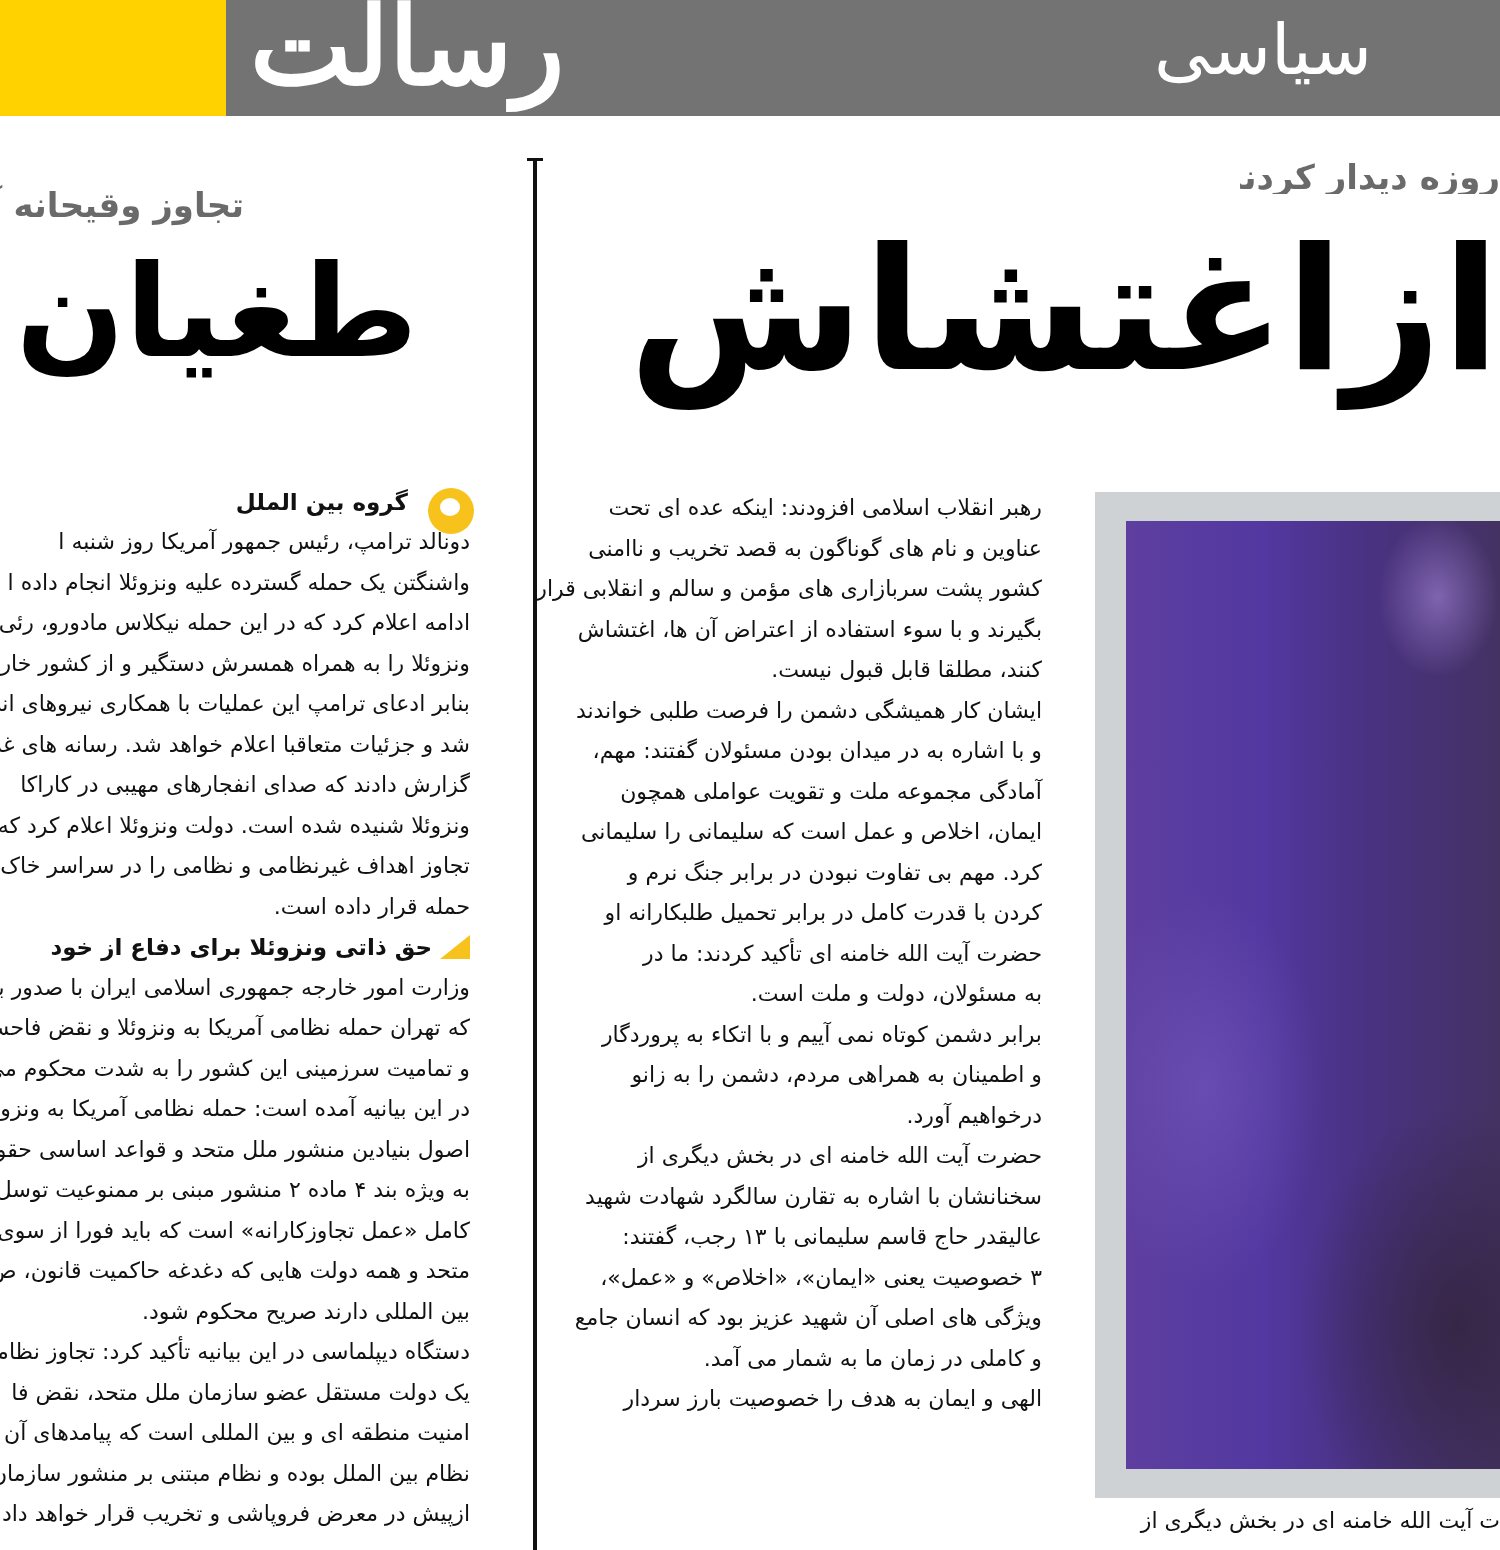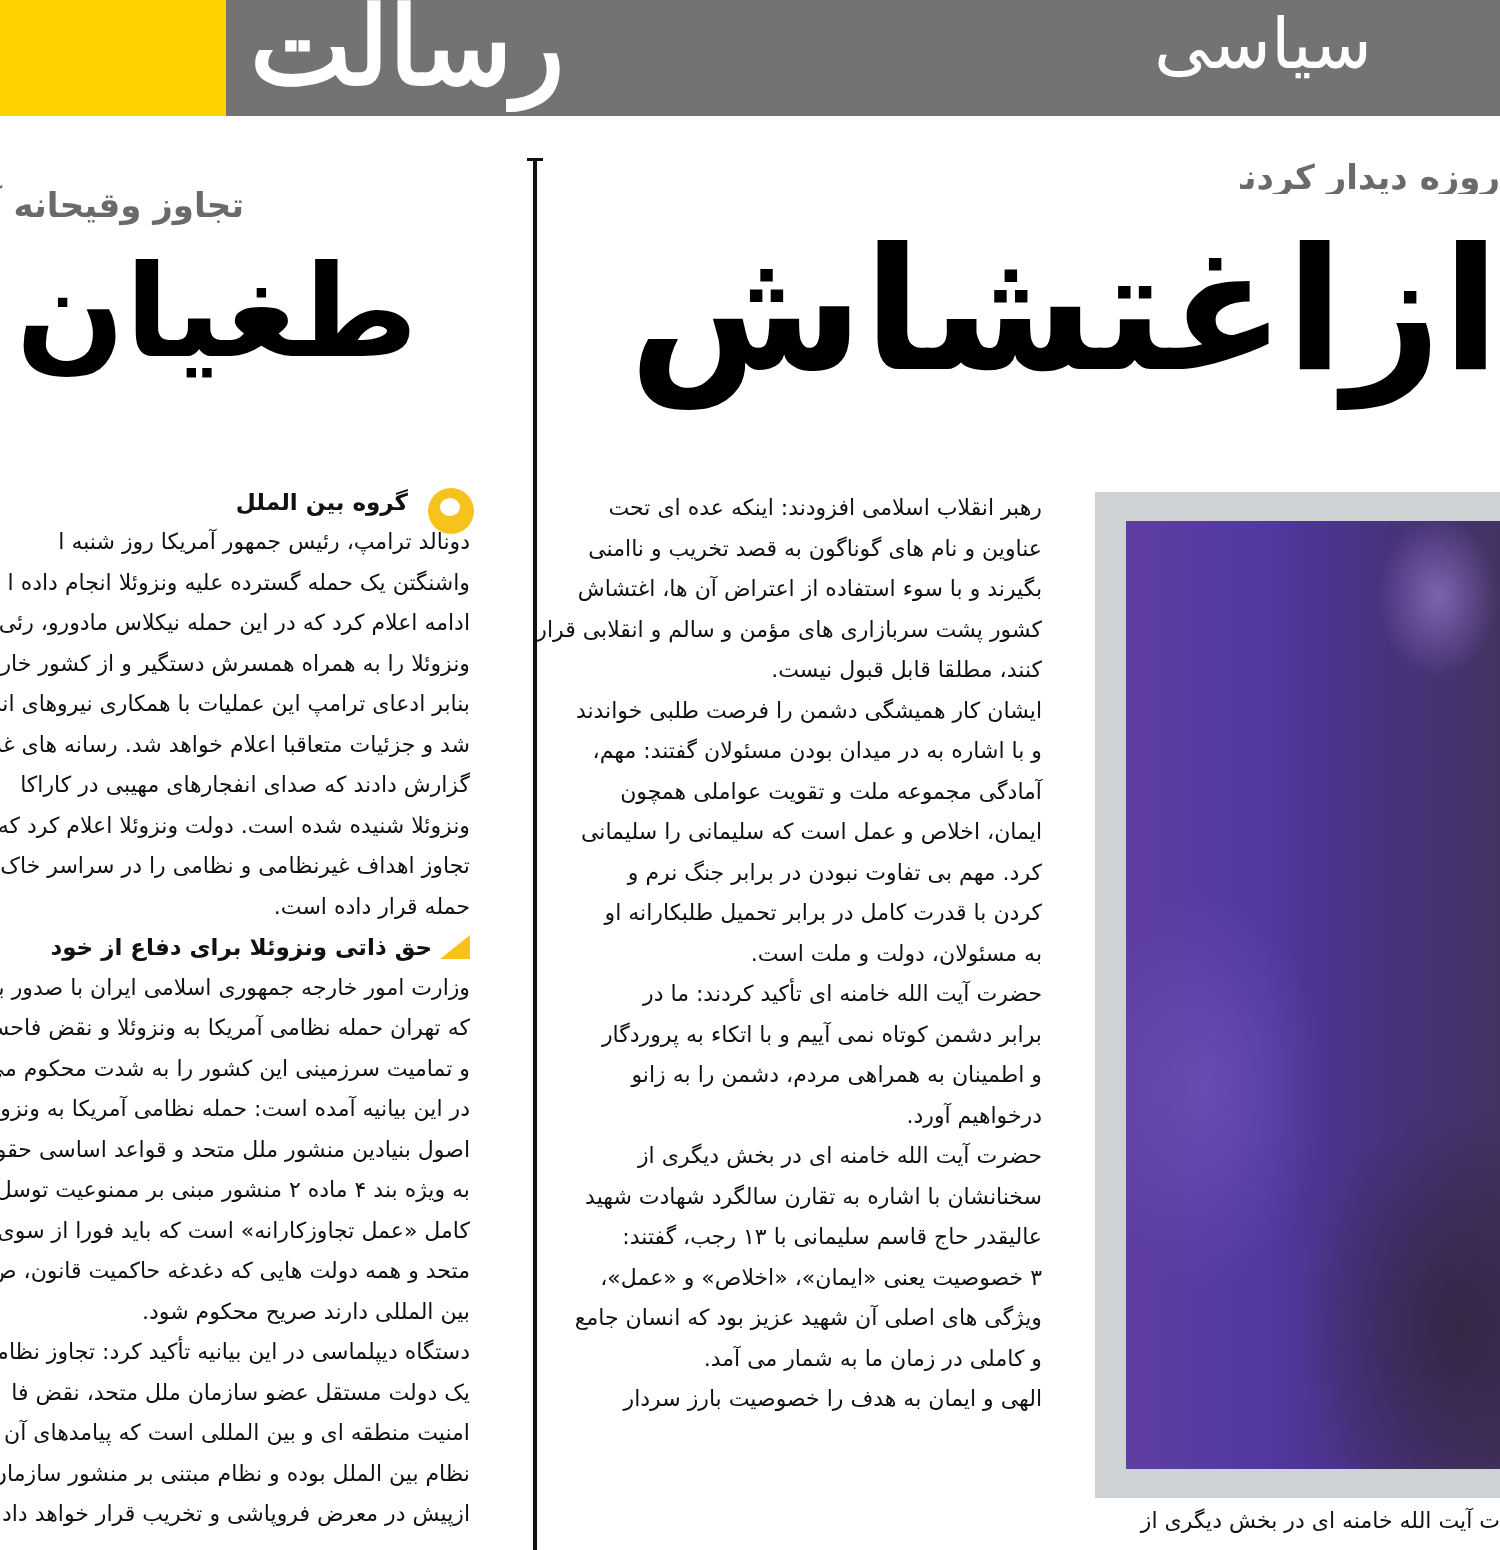--- a/index.html
+++ b/index.html
@@ -2,21 +2,21 @@
 <html><head>
 <meta charset="utf-8">
 <style>
   * { box-sizing: border-box; margin: 0; padding: 0; }
   html, body { width: 1500px; height: 1550px; overflow: hidden; background: #ffffff; }
   body { position: relative; font-family: "DejaVu Sans", sans-serif; color: #111; }
 
   .masthead { position: absolute; left: 0; top: 0; width: 1500px; height: 116px; background: #737373; }
   .masthead .yellow-block { position: absolute; left: 0; top: 0; width: 226px; height: 116px; background: #ffd200; }
   .masthead .logo { position: absolute; left: 250px; top: -8px; font-family: "DejaVu Serif", serif; font-weight: bold; font-size: 108px; color: #fff; line-height: 1; direction: rtl; }
-  .masthead .section { position: absolute; right: 128px; top: 2px; font-family: "DejaVu Sans", sans-serif; font-size: 70px; color: #fff; line-height: 1.2; direction: rtl; font-weight: normal; }
+  .masthead .section { position: absolute; right: 128px; top: 8px; font-family: "DejaVu Sans", sans-serif; font-size: 70px; color: #fff; line-height: 1.2; direction: rtl; font-weight: normal; }
 
   .col-rule { position: absolute; left: 533px; top: 158px; width: 4px; height: 1392px; background: #111; }
   .col-rule-cap { position: absolute; left: 527px; top: 158px; width: 16px; height: 3px; background: #111; }
 
   .kicker { position: absolute; direction: rtl; color: #6a6a6a; font-weight: bold; font-size: 34px; white-space: nowrap; line-height: 1; }
   .headline { position: absolute; direction: rtl; color: #000; font-weight: bold; white-space: nowrap; line-height: 1; }
 
   .left-kicker { right: 1256px; top: 188px; }
   .left-headline { right: 1082px; top: 248px; font-size: 128px; }
 
@@ -101,31 +101,31 @@
       <p>ازپیش در معرض فروپاشی و تخریب قرار خواهد داد.</p>
     </div>
 </div>
 
 <div class="kicker mid-kicker">روزه دیدار کردند</div>
 <div class="headline mid-headline">ازاغتشاش</div>
 
 <div class="body-col mid-body" id="mid-body">
     <p>رهبر انقلاب اسلامی افزودند: اینکه عده ای تحت</p>
     <p>عناوین و نام های گوناگون به قصد تخریب و ناامنی</p>
+    <p>کشور پشت سربازاری های مؤمن و سالم و انقلابی قرار</p>
     <p>بگیرند و با سوء استفاده از اعتراض آن ها، اغتشاش</p>
-    <p>کشور پشت سربازاری های مؤمن و سالم و انقلابی قرار</p>
     <p>کنند، مطلقا قابل قبول نیست.</p>
     <p>ایشان کار همیشگی دشمن را فرصت طلبی خواندند</p>
     <p>و با اشاره به در میدان بودن مسئولان گفتند: مهم،</p>
     <p>آمادگی مجموعه ملت و تقویت عواملی همچون</p>
     <p>ایمان، اخلاص و عمل است که سلیمانی را سلیمانی</p>
     <p>کرد. مهم بی تفاوت نبودن در برابر جنگ نرم و</p>
     <p>کردن با قدرت کامل در برابر تحمیل طلبکارانه او</p>
+    <p>حضرت آیت الله خامنه ای تأکید کردند: ما در</p>
     <p>به مسئولان، دولت و ملت است.</p>
-    <p>حضرت آیت الله خامنه ای تأکید کردند: ما در</p>
     <p>برابر دشمن کوتاه نمی آییم و با اتکاء به پروردگار</p>
     <p>و اطمینان به همراهی مردم، دشمن را به زانو</p>
     <p>درخواهیم آورد.</p>
     <p>حضرت آیت الله خامنه ای در بخش دیگری از</p>
     <p>سخنانشان با اشاره به تقارن سالگرد شهادت شهید</p>
     <p>عالیقدر حاج قاسم سلیمانی با ۱۳ رجب، گفتند:</p>
     <p>۳ خصوصیت یعنی «ایمان»، «اخلاص» و «عمل»،</p>
     <p>ویژگی های اصلی آن شهید عزیز بود که انسان جامع</p>
     <p>و کاملی در زمان ما به شمار می آمد.</p>
     <p>الهی و ایمان به هدف را خصوصیت بارز سردار</p>

